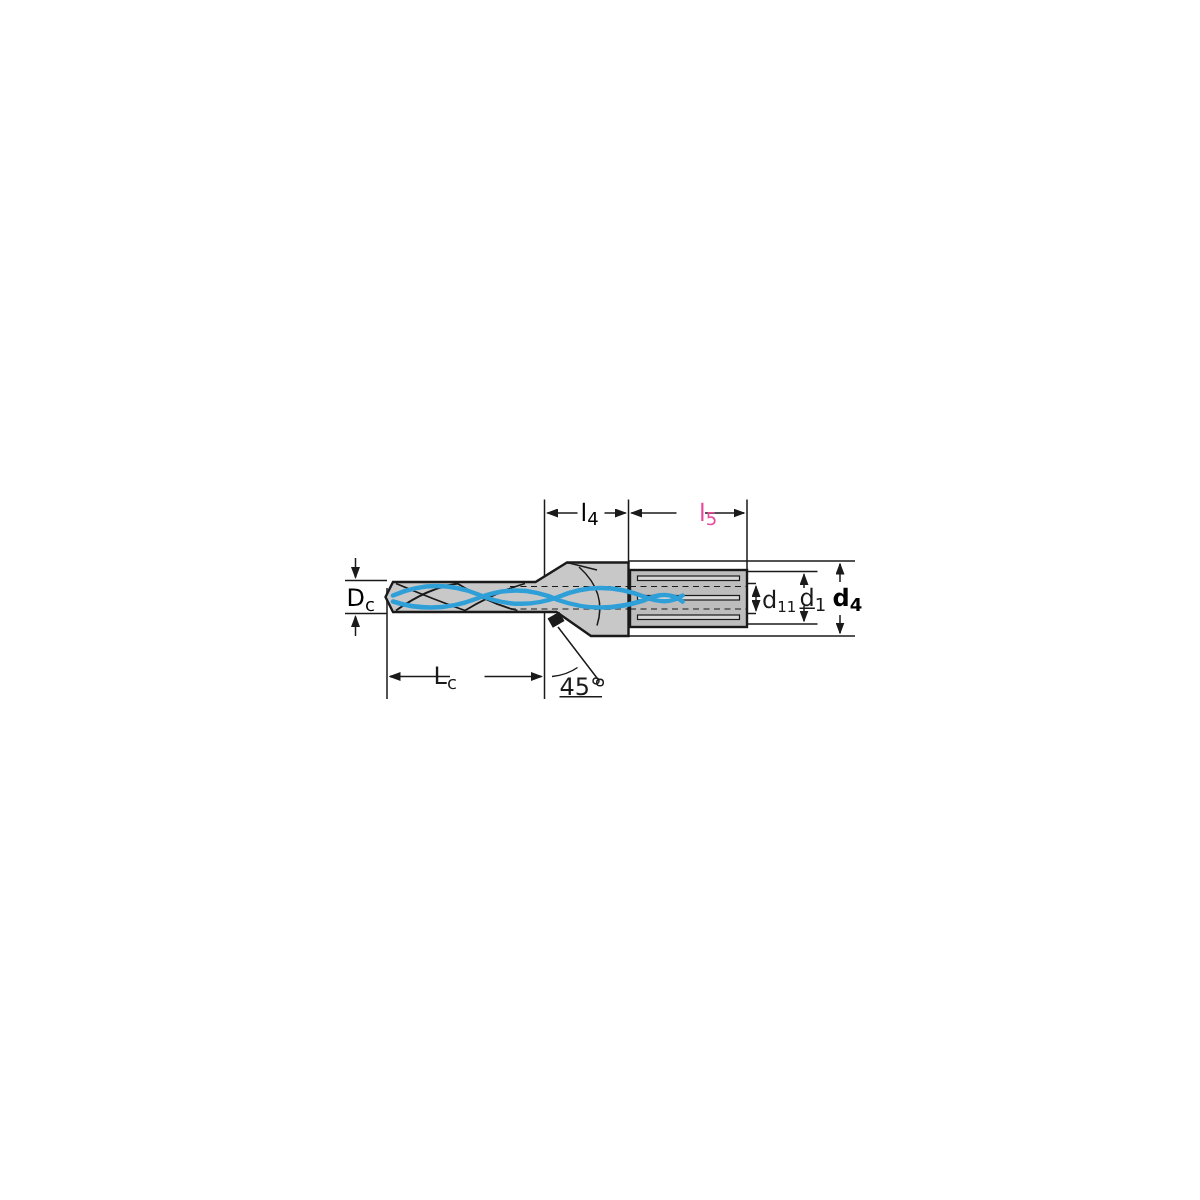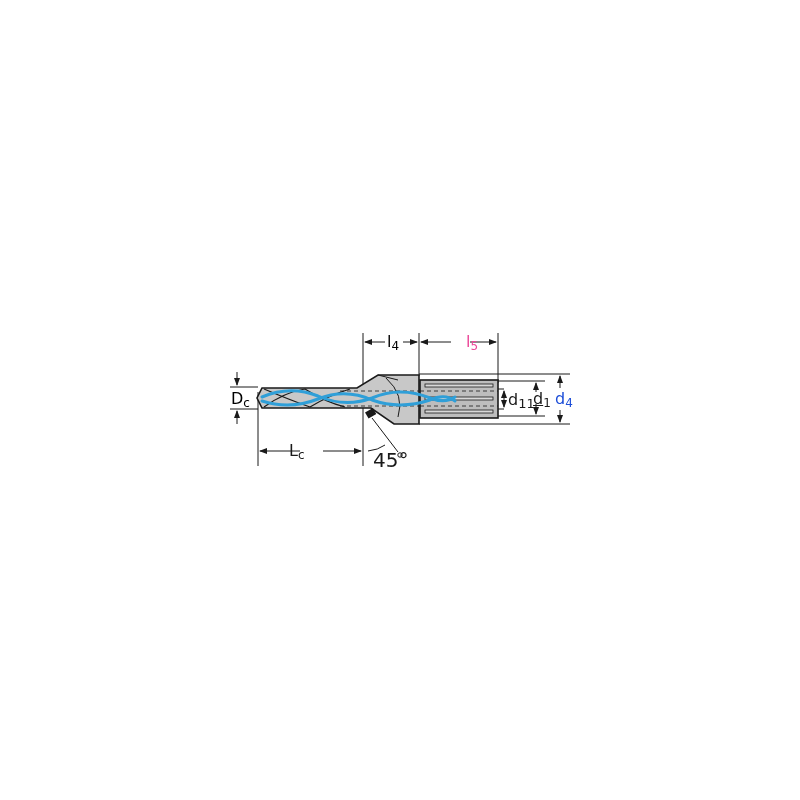--- a/index.html
+++ b/index.html
@@ -95,21 +95,21 @@
 <div style="position:absolute;left:289px;top:441px;font-size:16px;color:#1a1a1a;">
   <span>L</span><span style="font-size:12px;position:relative;top:3px;">c</span>
 </div>
 <div style="position:absolute;left:387px;top:332px;font-size:16px;color:#000000;">
   <span>l</span><span style="font-size:12px;position:relative;top:3px;">4</span>
 </div>
 <div style="position:absolute;left:466px;top:332px;font-size:16px;color:#ec4899;">
   <span>l</span><span style="font-size:12px;position:relative;top:3px;">5</span>
 </div>
 <div style="position:absolute;left:508px;top:390px;font-size:16px;color:#1a1a1a;">
-  <span>d</span><span style="font-size:13px;position:relative;top:3px;">11</span>
+  <span>d</span><span style="font-size:10px;position:relative;top:3px;">11</span>
 </div>
 <div style="position:absolute;left:533px;top:389px;font-size:16px;color:#1a1a1a;text-decoration:underline;">
   <span>d</span><span style="font-size:12px;position:relative;top:3px;">1</span>
 </div>
-<div style="position:absolute;left:555px;top:389px;font-size:16px;color:#1d4ed8;">
+<div style="position:absolute;left:555px;top:389px;font-size:16px;color:#000000;font-weight:bold;">
   <span>d</span><span style="font-size:12px;position:relative;top:3px;">4</span>
 </div>
-<div style="position:absolute;left:373px;top:448px;font-size:20px;color:#1a1a1a;">45°</div>
+<div style="position:absolute;left:373px;top:448px;font-size:16px;color:#1a1a1a;text-decoration:underline;">45°</div>
 
 </body></html>

